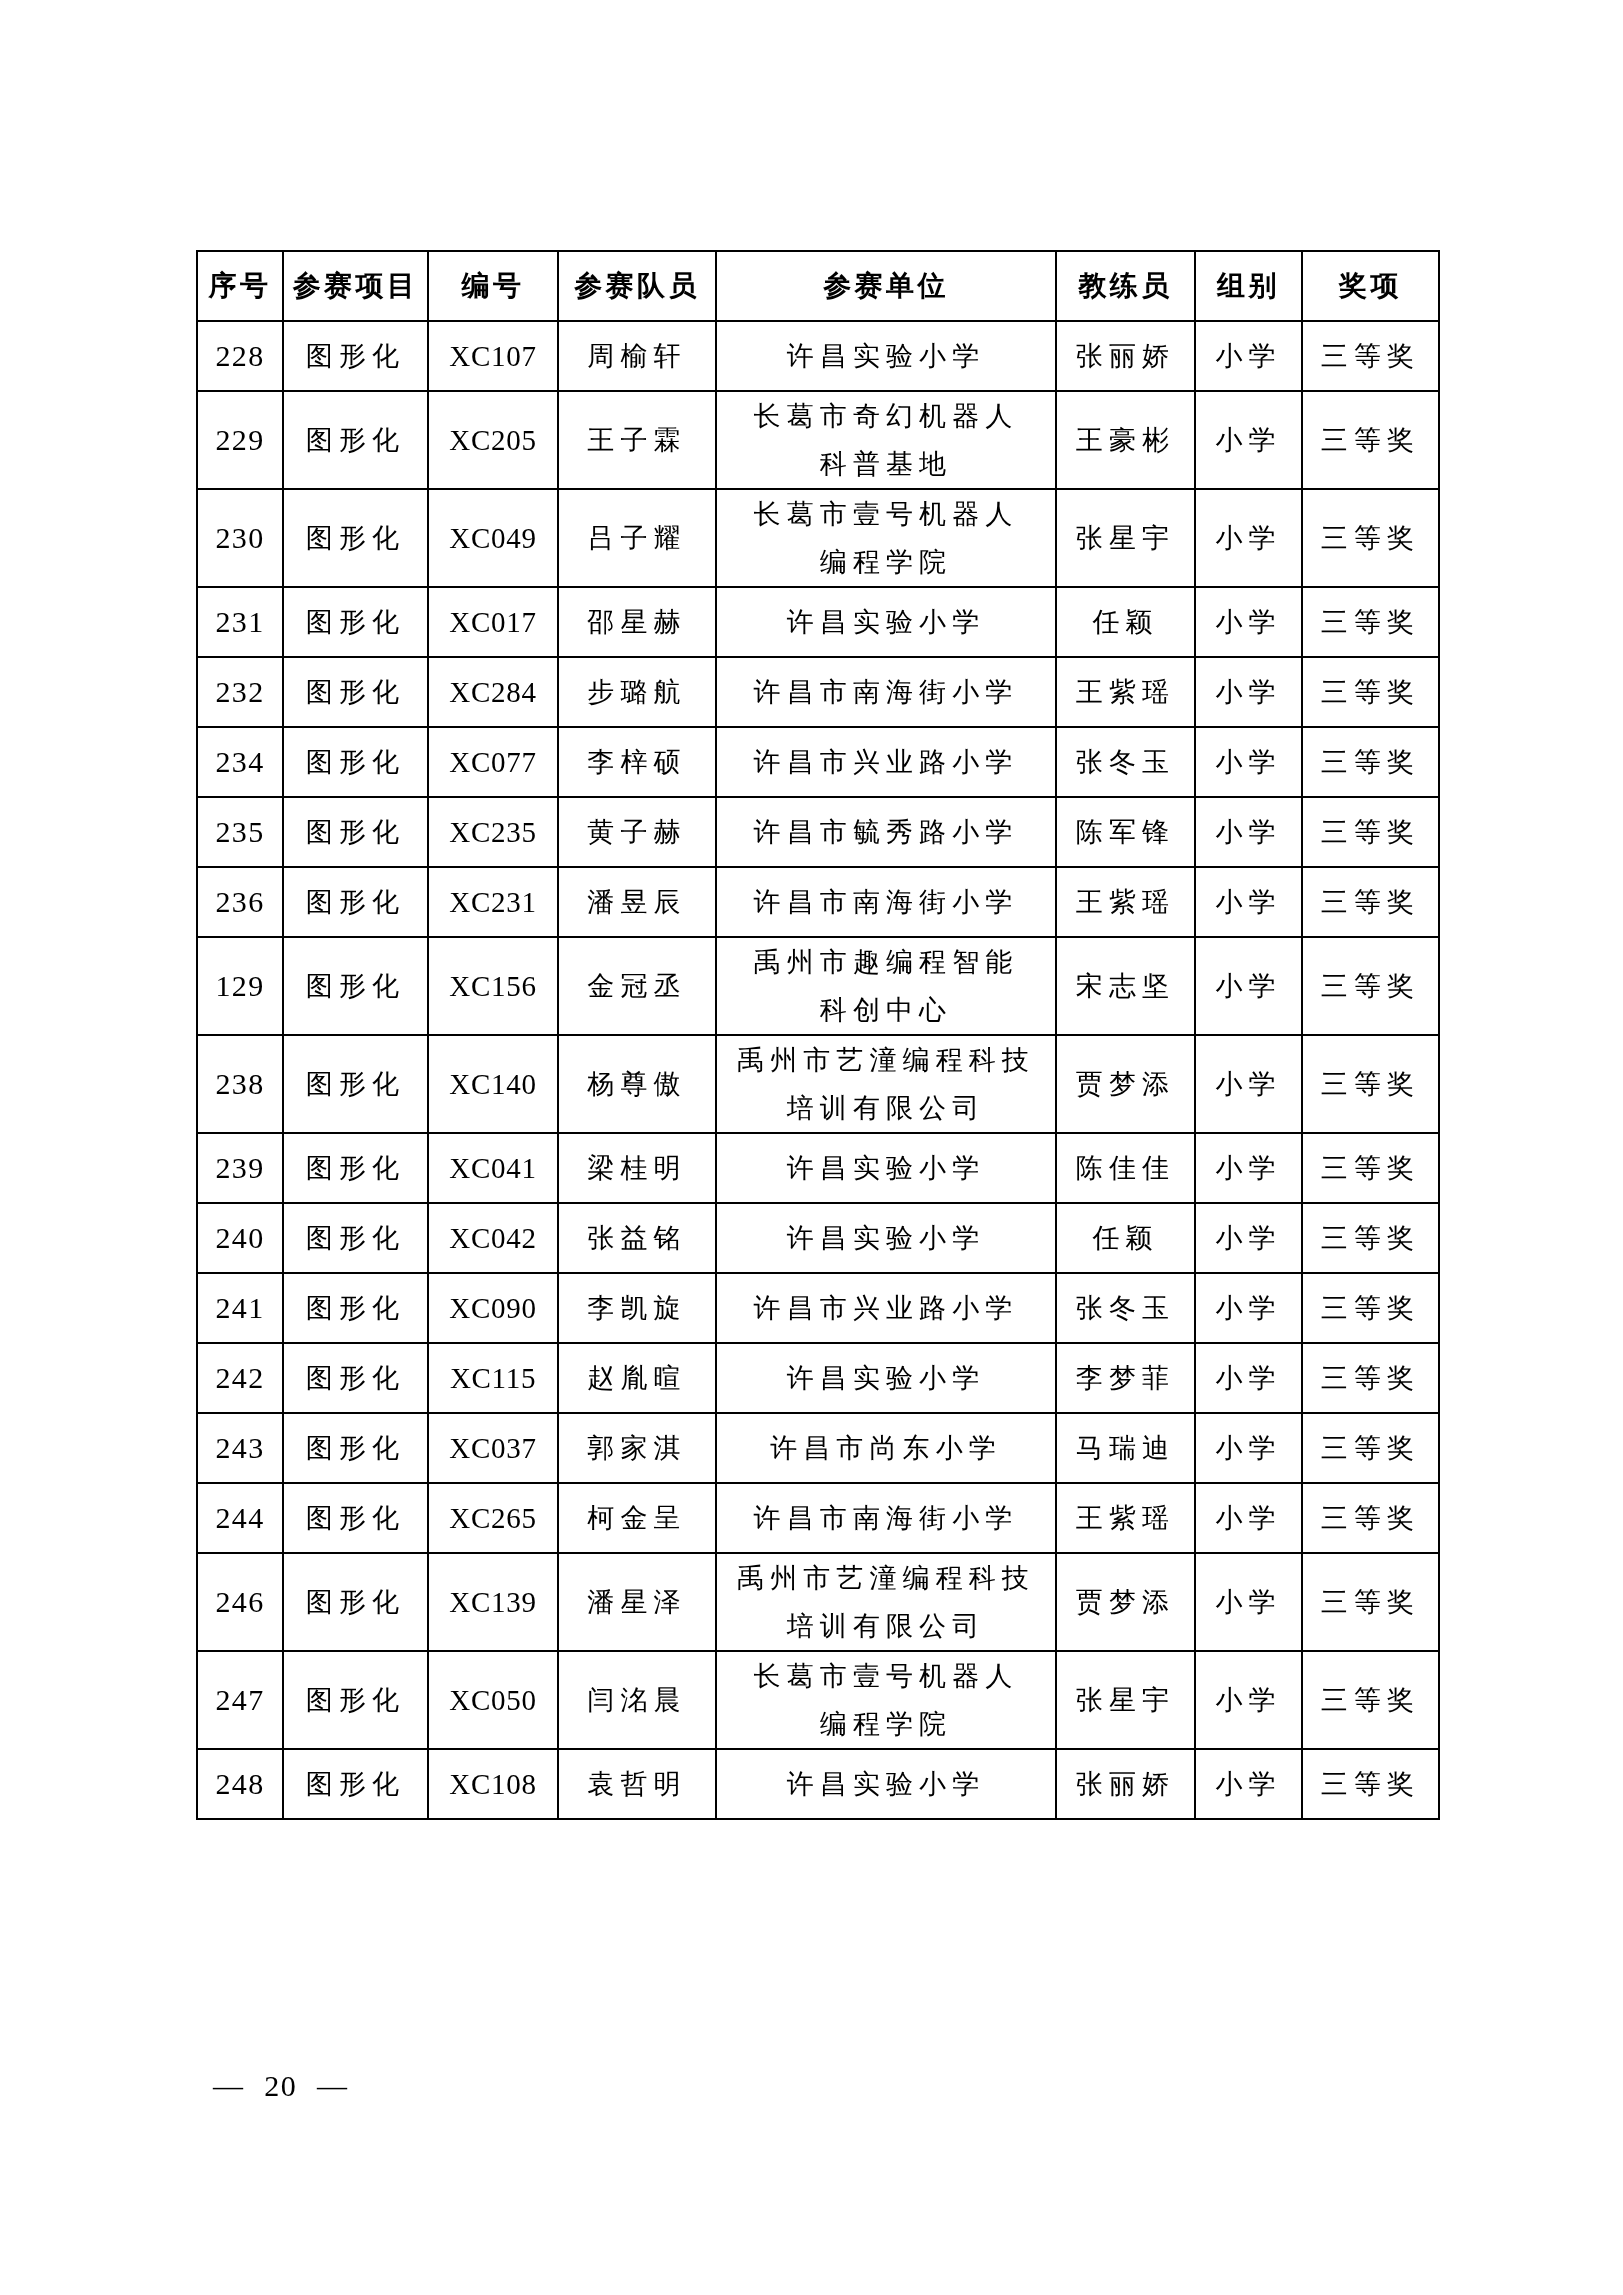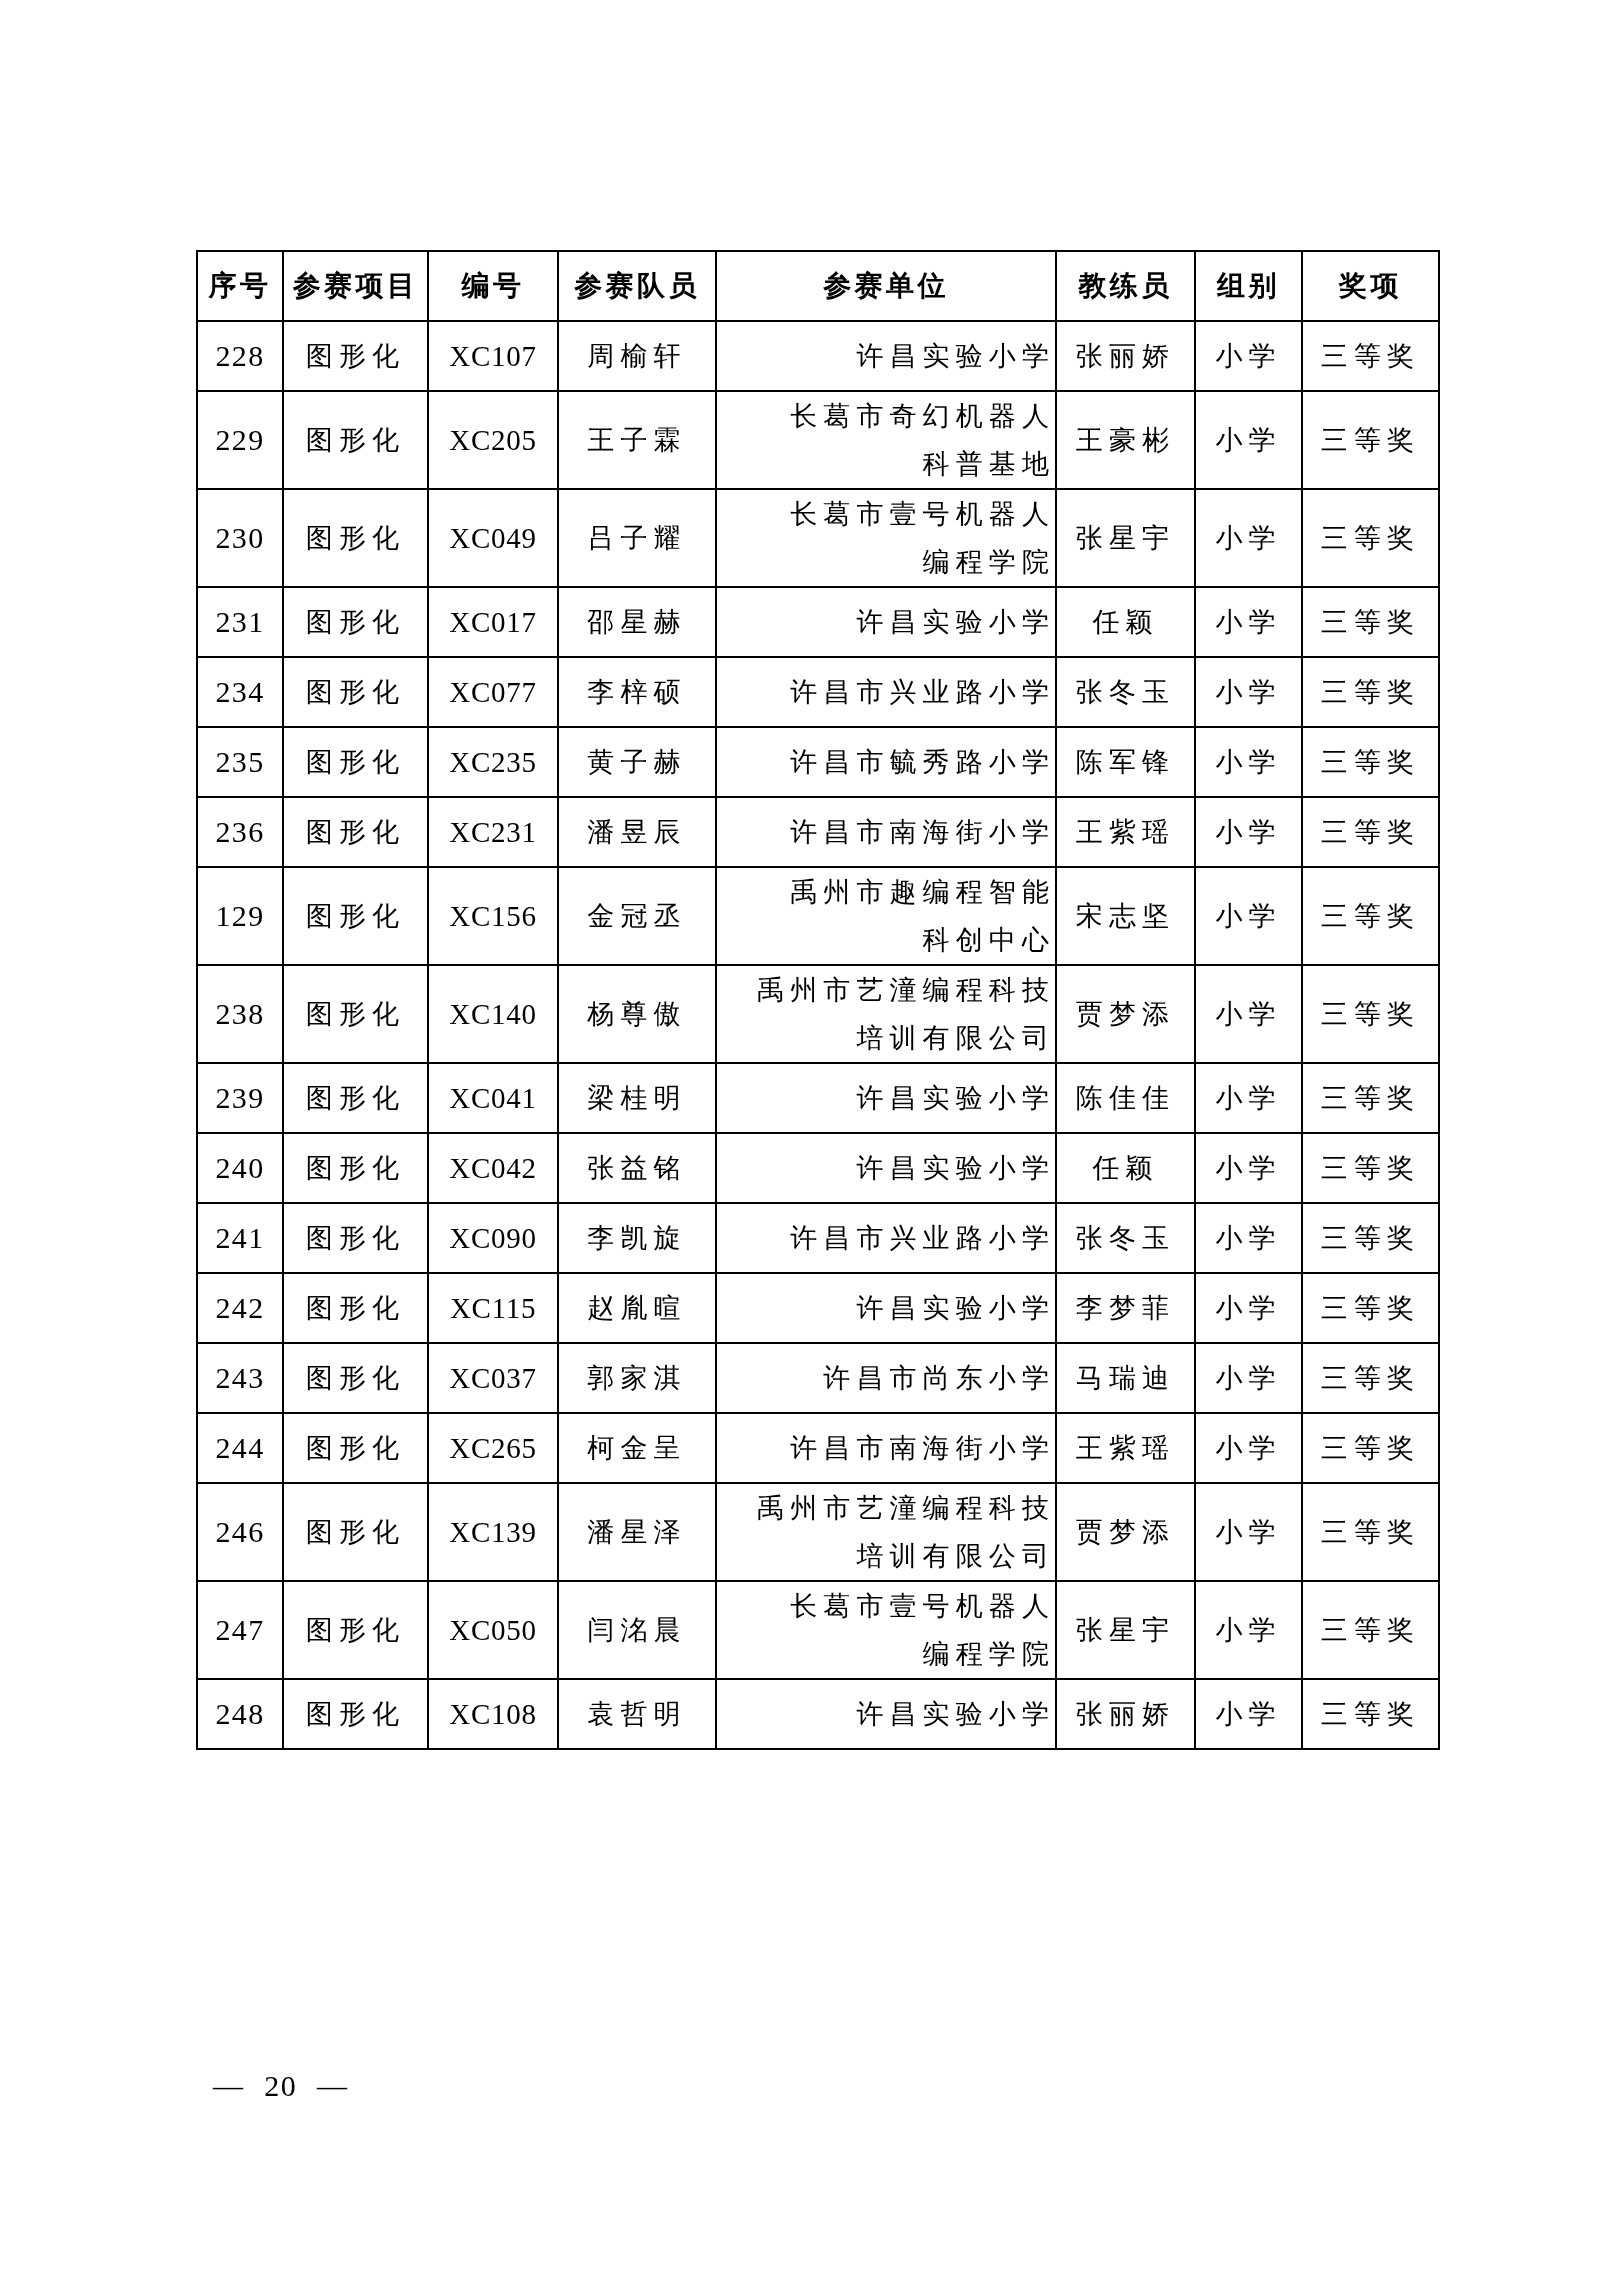--- a/index.html
+++ b/index.html
@@ -38,21 +38,21 @@
     letter-spacing: 3.4px;
   }
   tbody td {
     height: 68px;
     font-size: 27px;
     line-height: 48px;
   }
   td.num  { font-size: 30px; letter-spacing: 1.4px; }
   td.code { font-size: 29px; letter-spacing: 0.7px; }
   td.cjk  { letter-spacing: 6.1px; }
-  td.org  { white-space: pre-line; text-align: right; }
+  td.org  { white-space: pre-line; }
   .footer {
     position: absolute;
     left: 213px;
     top: 2069px;
     font-size: 30px;
     letter-spacing: 1.4px;
     word-spacing: 11px;
     font-family: "Liberation Serif", "DejaVu Serif", serif;
   }
 </style>
@@ -121,20 +121,30 @@
     <td class="num">231</td>
     <td class="cjk">图形化</td>
     <td class="code">XC017</td>
     <td class="cjk">邵星赫</td>
     <td class="cjk org">许昌实验小学</td>
     <td class="cjk">任颖</td>
     <td class="cjk">小学</td>
     <td class="cjk">三等奖</td>
   </tr>
         <tr>
+    <td class="num">232</td>
+    <td class="cjk">图形化</td>
+    <td class="code">XC284</td>
+    <td class="cjk">步璐航</td>
+    <td class="cjk org">许昌市南海街小学</td>
+    <td class="cjk">王紫瑶</td>
+    <td class="cjk">小学</td>
+    <td class="cjk">三等奖</td>
+  </tr>
+        <tr>
     <td class="num">234</td>
     <td class="cjk">图形化</td>
     <td class="code">XC077</td>
     <td class="cjk">李梓硕</td>
     <td class="cjk org">许昌市兴业路小学</td>
     <td class="cjk">张冬玉</td>
     <td class="cjk">小学</td>
     <td class="cjk">三等奖</td>
   </tr>
         <tr>

